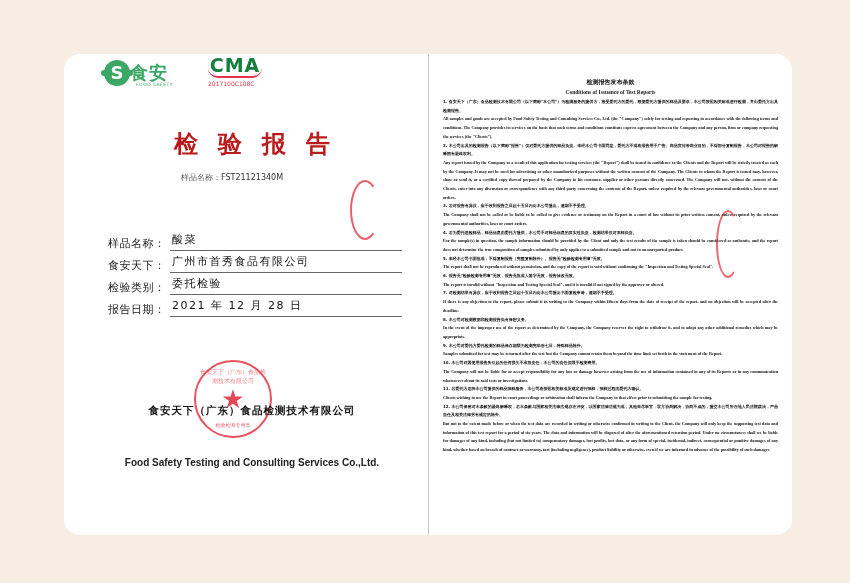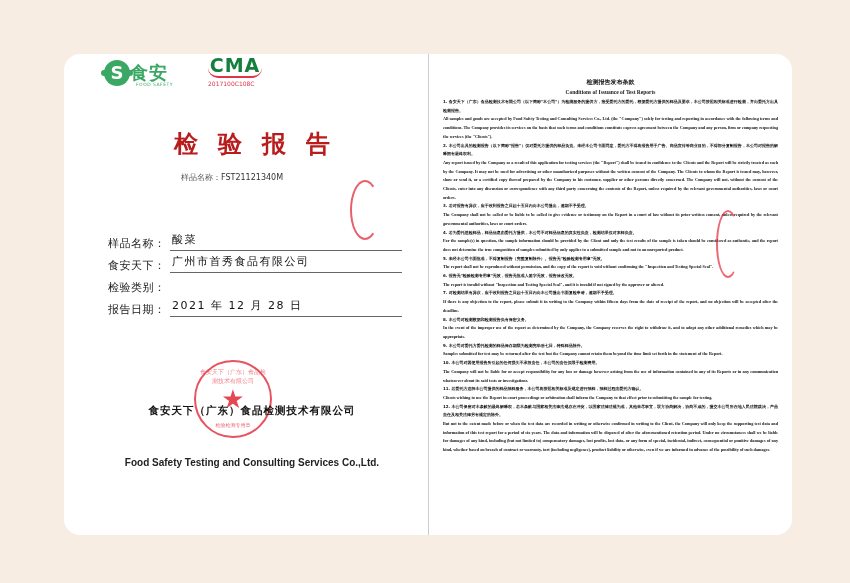--- a/index.html
+++ b/index.html
@@ -135,20 +135,21 @@
       <div class="field-row">
         <span class="field-label">样品名称：</span>
         <span class="field-value">酸菜</span>
       </div>
       <div class="field-row">
         <span class="field-label">食安天下：</span>
         <span class="field-value">广州市首秀食品有限公司</span>
       </div>
       <div class="field-row">
         <span class="field-label">检验类别：</span>
+        <span class="field-value">委托检验</span>
       </div>
       <div class="field-row">
         <span class="field-label">报告日期：</span>
         <span class="field-value">2021 年 12 月 28 日</span>
       </div>
     </div>
 
     <div class="stamp">
       <div class="ring-text">食安天下（广东）食品检测技术有限公司</div>
       <div class="star">★</div>

